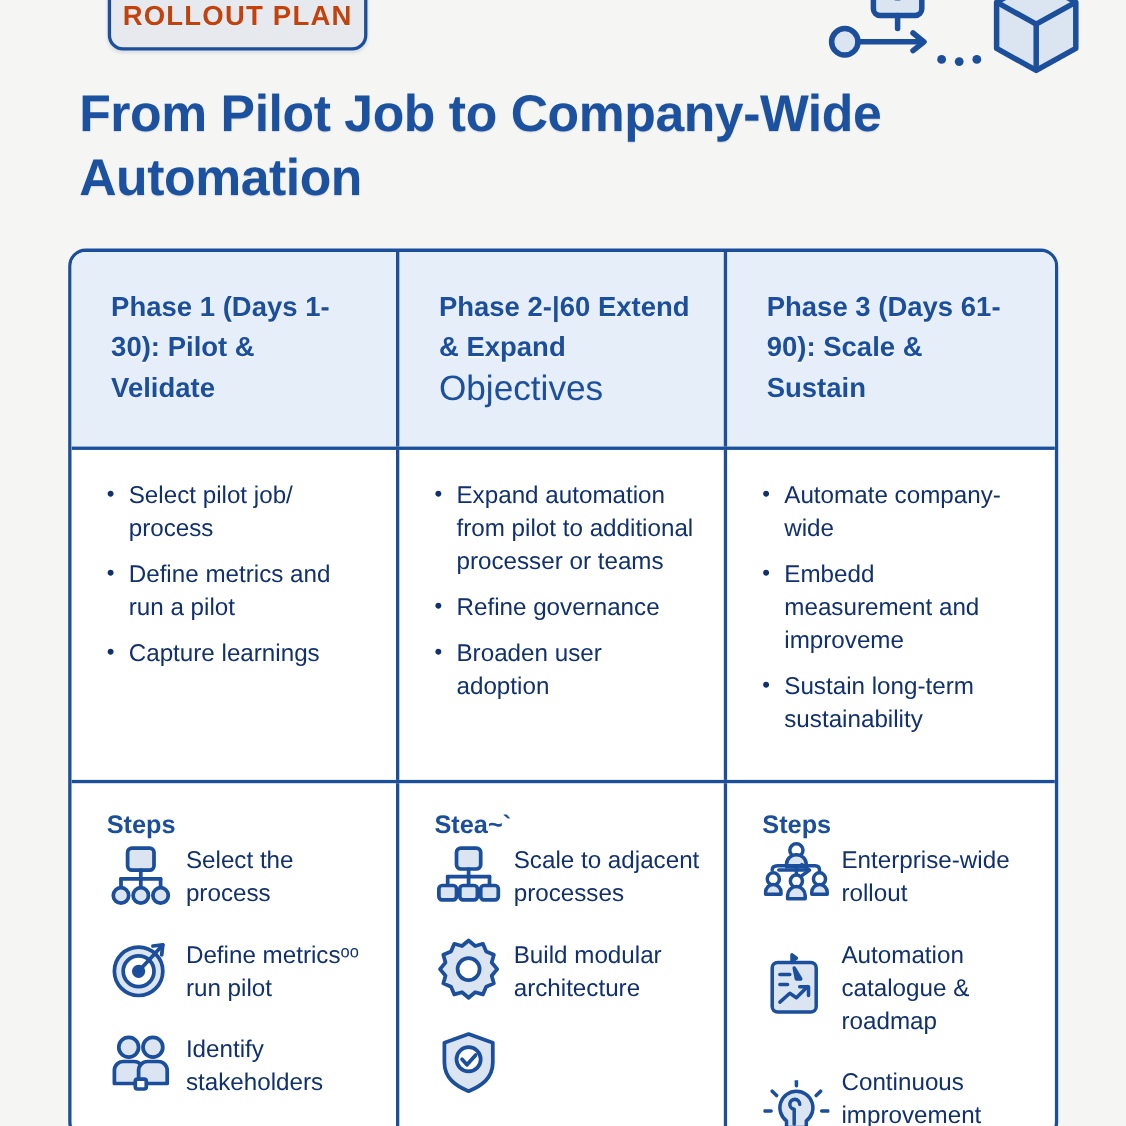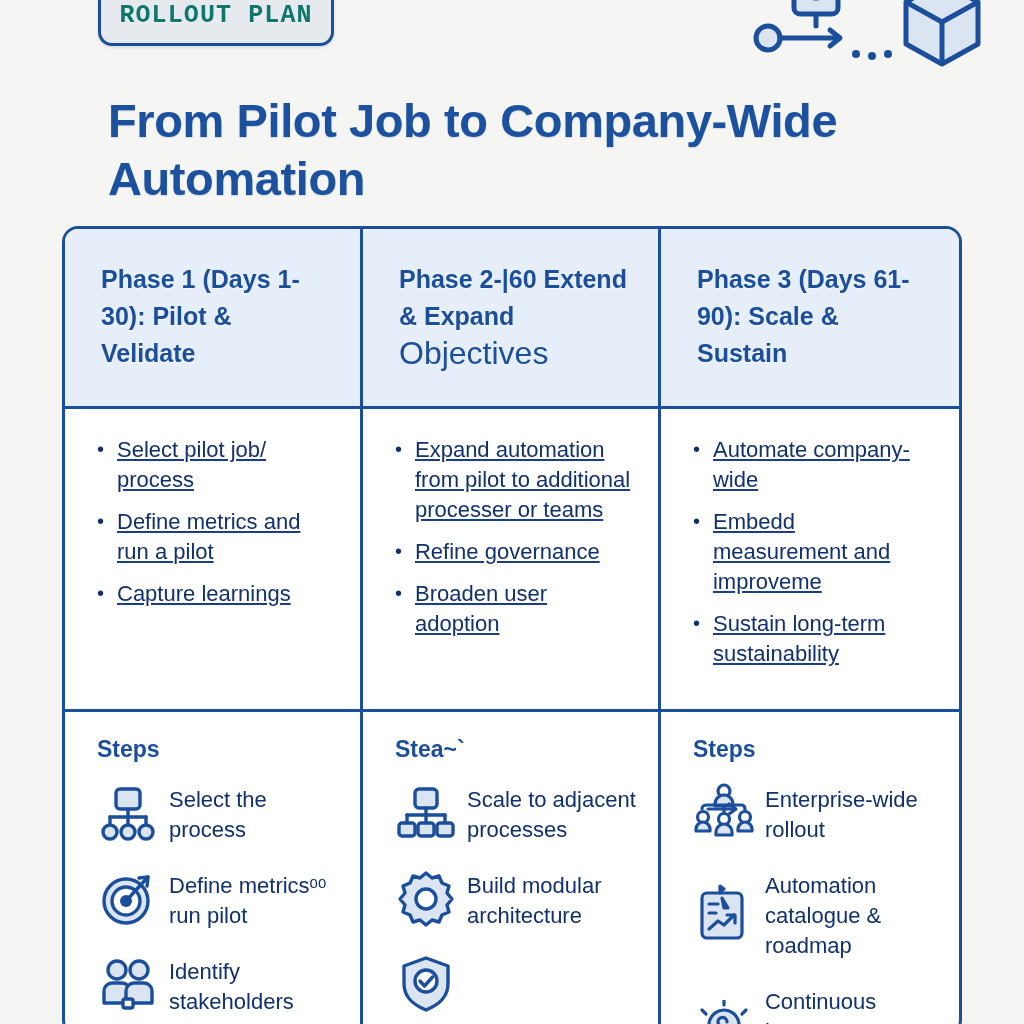--- a/index.html
+++ b/index.html
@@ -29,47 +29,45 @@
     background: #e6eaef;
     display: flex;
     align-items: center;
     justify-content: center;
     box-shadow: 0 2px 3px rgba(20,50,110,0.12);
   }
   .badge-text {
     font-size: 25px;
     font-weight: bold;
     letter-spacing: 1.1px;
-    color: #0f766e;
+    color: #c2410c;
     text-shadow: 0 1px 0 rgba(255,255,255,0.6);
-    font-family: Liberation Mono, monospace;
   }
 
   
   .decor {
     position: absolute;
     right: 28px;
     top: -40px;
     width: 250px;
     height: 110px;
   }
 
   
   .title {
     position: absolute;
     left: 72px;
-    top: 92px;
+    top: 74px;
     width: 880px;
     font-size: 47px;
     line-height: 58px;
     font-weight: bold;
     color: #1b519e;
     letter-spacing: -0.4px;
     text-shadow: 0 1px 1px rgba(180,190,205,0.55);
-    margin-left: 36px;
   }
 
   
   .card {
     position: absolute;
     left: 62px;
     top: 226px;
     width: 900px;
     height: 810px;
     border: 3px solid #1b4e9b;
@@ -109,21 +107,20 @@
     line-height: 37px;
     font-weight: normal;
     color: #1c4f9c;
   }
 
   
   .bul-row { border-bottom: 3px solid #1b4e9b; }
   .bul-cell {
     padding: 22px 22px 24px 28px;
     min-height: 272px;
-    text-decoration: underline;
   }
   ul.bullets { list-style: none; }
   ul.bullets li {
     position: relative;
     padding-left: 20px;
     font-size: 22px;
     line-height: 30px;
     color: #11316e;
     margin-bottom: 12px;
   }
@@ -137,21 +134,20 @@
   }
 
   
   .step-cell {
     padding: 20px 18px 10px 28px;
   }
   .steps-label {
     font-size: 23px;
     font-weight: bold;
     color: #1b4e9b;
-    margin-bottom: 18px;
     text-shadow: 0 1px 0 rgba(255,255,255,0.5);
   }
   .step {
     display: flex;
     align-items: center;
     margin-bottom: 22px;
   }
   .step-icon {
     flex: 0 0 62px;
     width: 62px;

